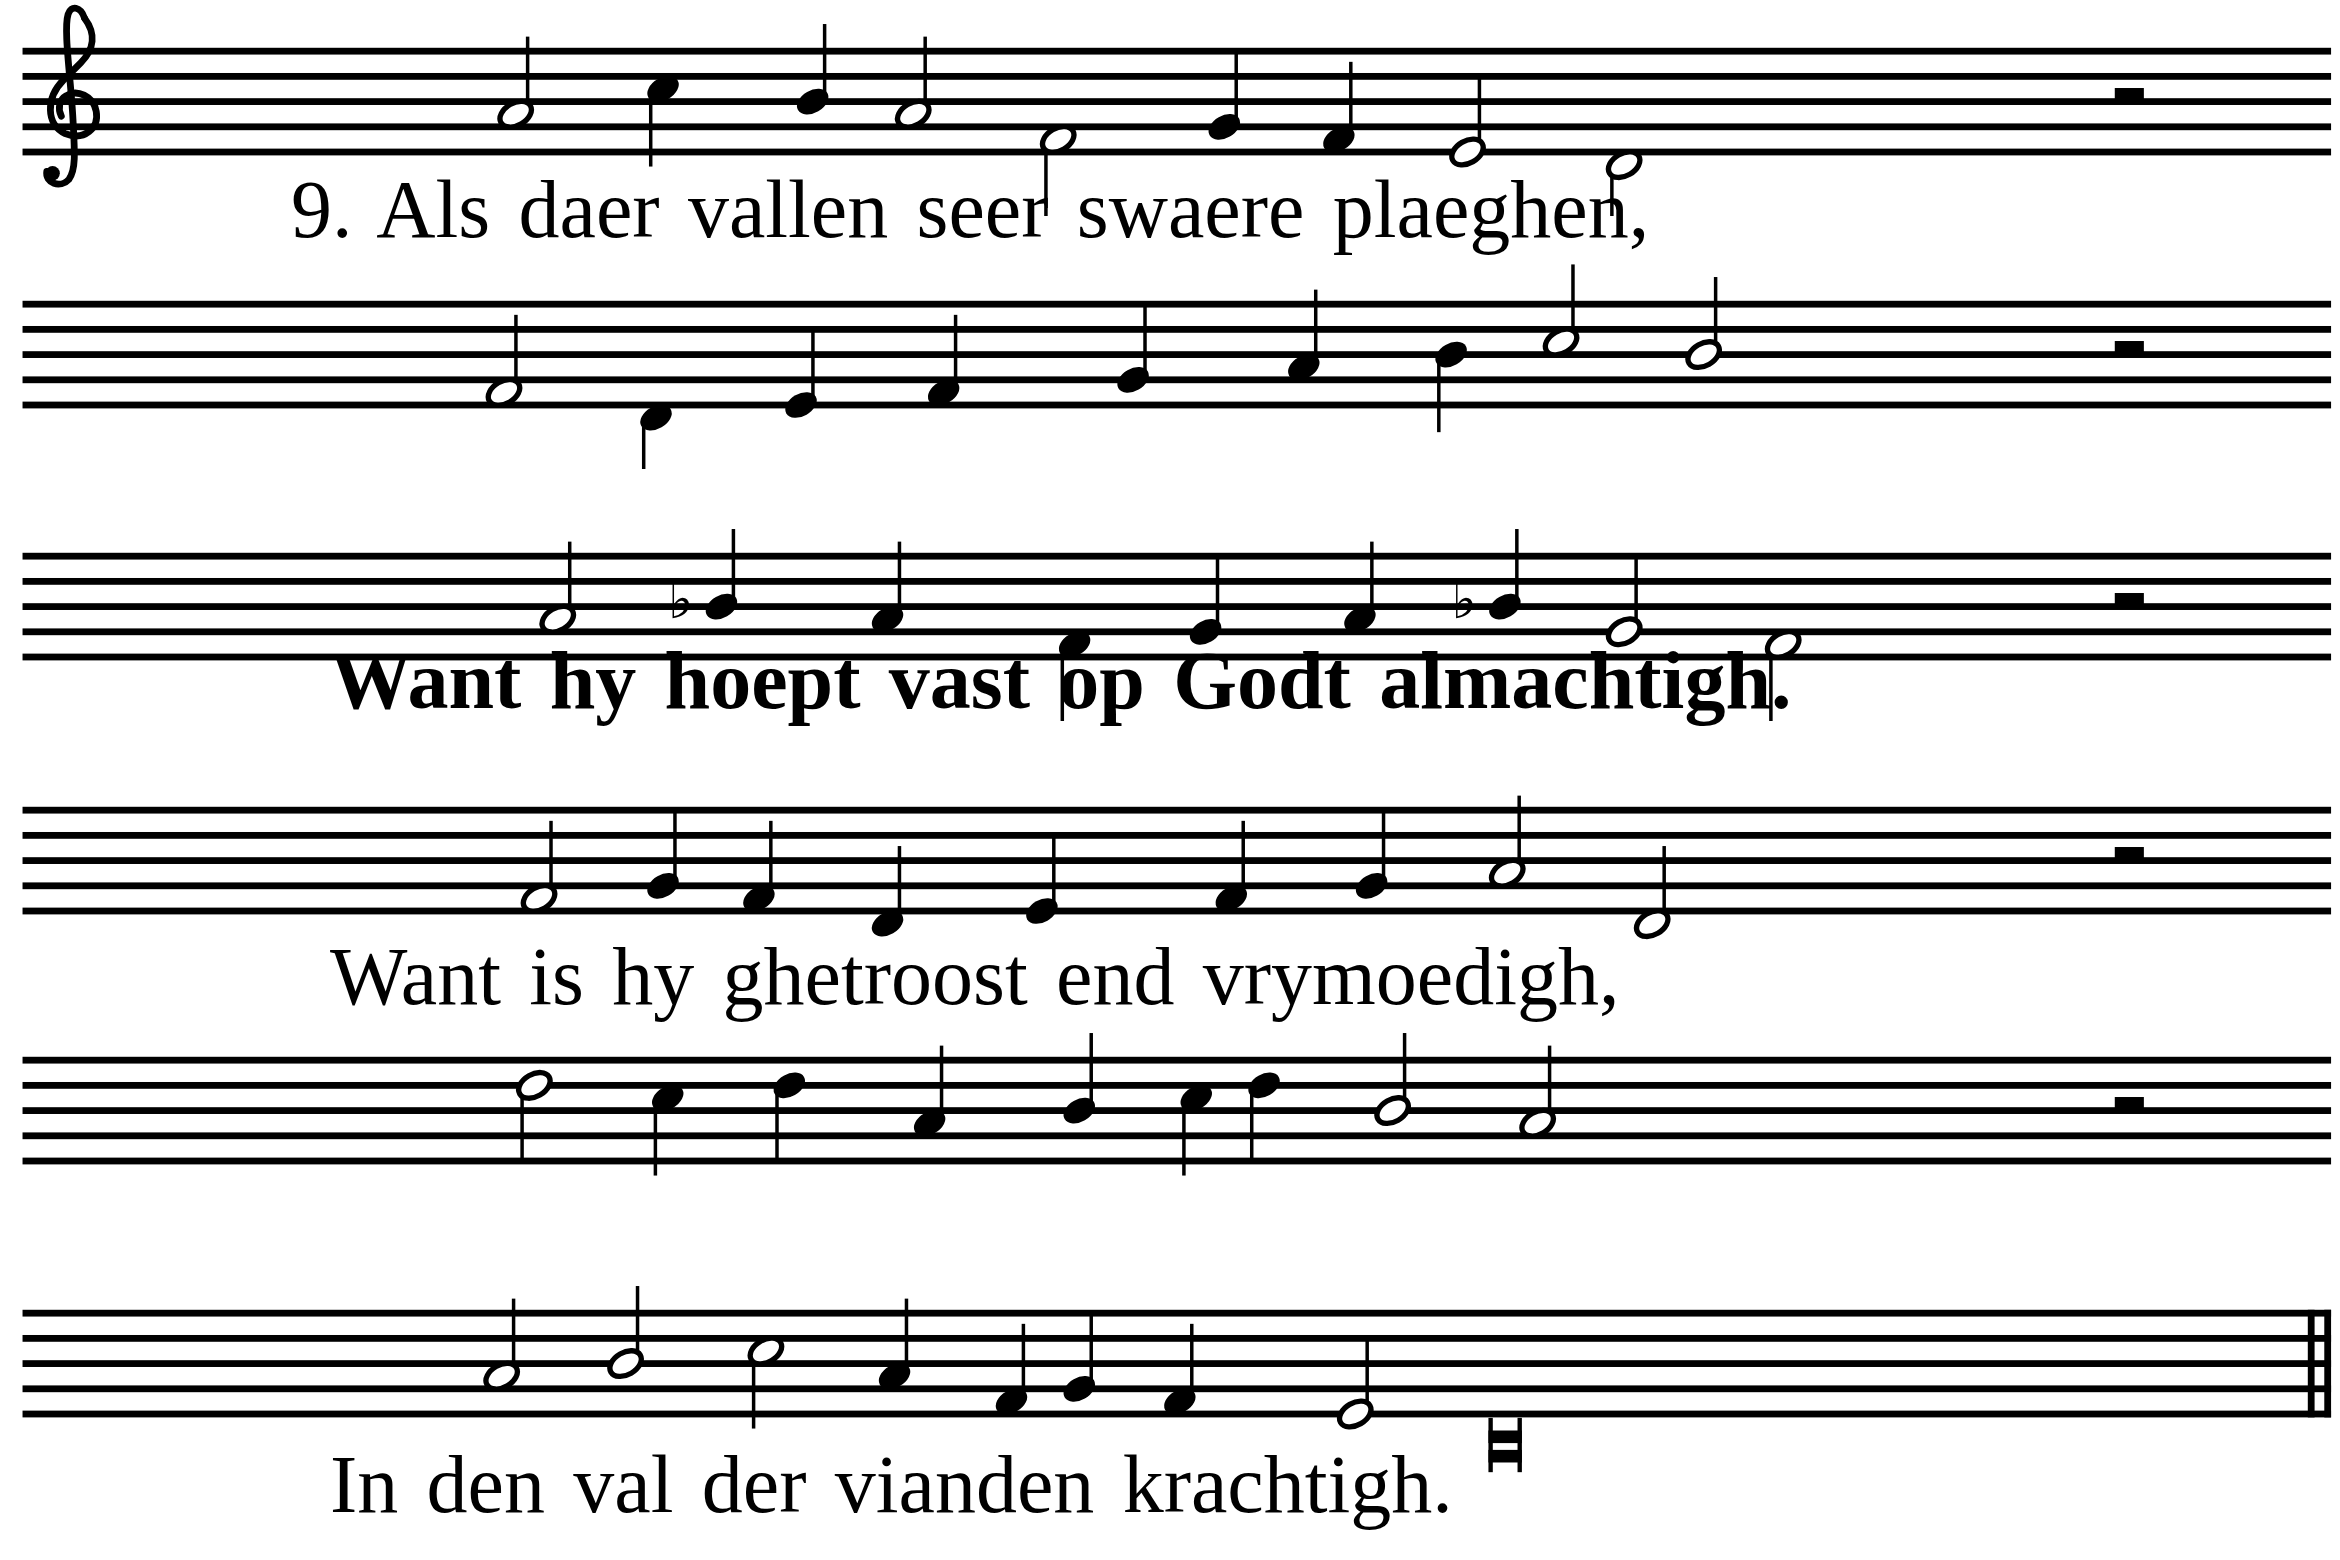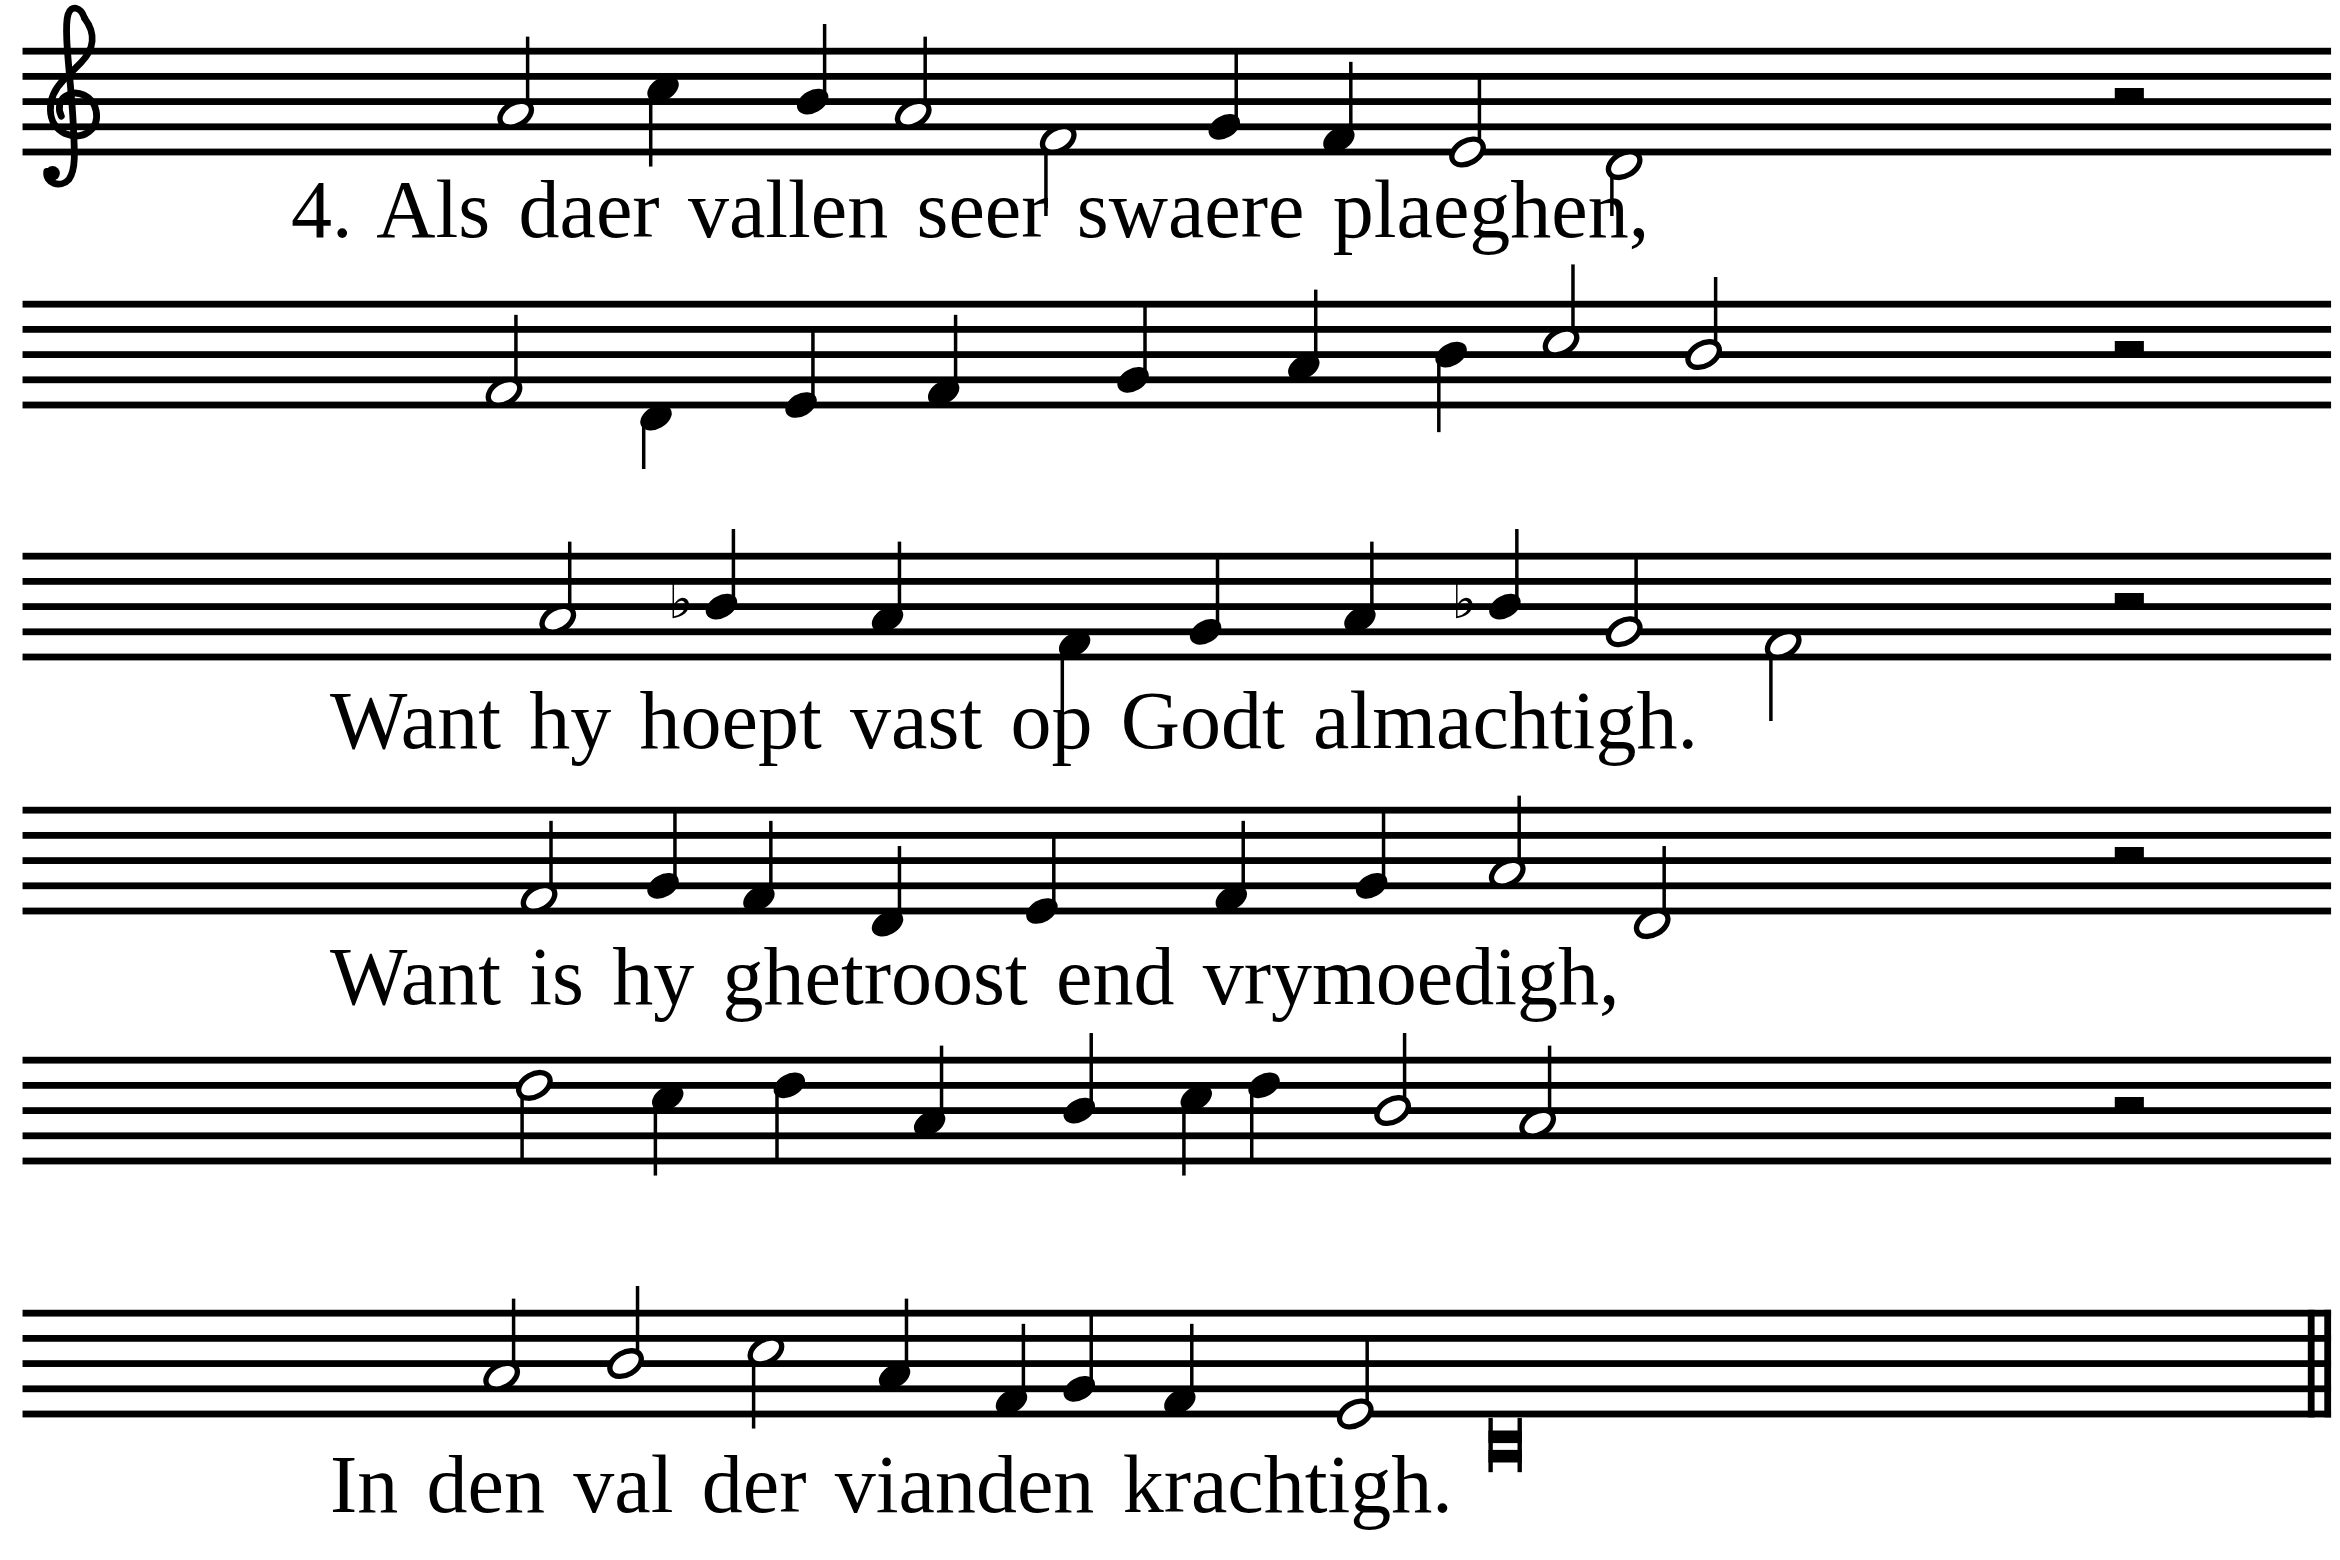--- a/index.html
+++ b/index.html
@@ -10,21 +10,21 @@
          word-spacing:7.8px;}
   
   .staff[data-staff="0"]{top:-6.8px;}
   .staff[data-staff="1"]{top:246px;}
   .staff[data-staff="2"]{top:498px;}
   .staff[data-staff="3"]{top:752px;}
   .staff[data-staff="4"]{top:1002px;}
   .staff[data-staff="5"]{top:1255px;}
   .lyric[data-line="0"]{top:165px;left:291px;}
   .lyric[data-line="1"]{top:421px;left:330px;}
-  .lyric[data-line="2"]{top:676px;left:330px;}
+  .lyric[data-line="2"]{top:636px;left:330px;font-weight:bold;}
   .lyric[data-line="3"]{top:932px;left:330px;}
   .lyric[data-line="4"]{top:1188px;left:332px;}
   .lyric[data-line="5"]{top:1440px;left:330px;}
 </style>
 </head>
 <body>
 
 <div id="page">
   <svg class="staff" data-staff="0" xmlns="http://www.w3.org/2000/svg" viewBox="0 0 2412 230" width="2341" height="223">
       <rect x="22" y="56.5" width="2381" height="7" fill="#000000"></rect>
@@ -68,21 +68,21 @@
       <g>
         <rect x="1522.824" y="84" width="3.6" height="80" fill="#000000"></rect>
         <ellipse cx="1512.324" cy="164" rx="17.5" ry="11.5" transform="rotate(-30 1512.324 164)" fill="#ffffff" stroke="#000000" stroke-width="5.5"></ellipse>
       </g>
       <g>
         <rect x="1659.4279999999999" y="177" width="3.6" height="80" fill="#000000"></rect>
         <ellipse cx="1673.9279999999999" cy="177" rx="17.5" ry="11.5" transform="rotate(-30 1673.9279999999999 177)" fill="#ffffff" stroke="#000000" stroke-width="5.5"></ellipse>
       </g>
       <rect x="2179.92" y="98" width="30" height="14" fill="#000000"></rect>
     </svg>
-  <div class="lyric" data-line="0">4. Als daer vallen seer swaere plaeghen,</div>
+  <div class="lyric" data-line="0">9. Als daer vallen seer swaere plaeghen,</div>
 
   <svg class="staff" data-staff="1" xmlns="http://www.w3.org/2000/svg" viewBox="0 0 2412 230" width="2341" height="223">
       <rect x="22" y="56.5" width="2381" height="7" fill="#000000"></rect>
       <rect x="22" y="82.5" width="2381" height="7" fill="#000000"></rect>
       <rect x="22" y="108.5" width="2381" height="7" fill="#000000"></rect>
       <rect x="22" y="134.5" width="2381" height="7" fill="#000000"></rect>
       <rect x="22" y="160.5" width="2381" height="7" fill="#000000"></rect>
       <g>
         <rect x="529.08" y="71" width="3.6" height="80" fill="#000000"></rect>
         <ellipse cx="518.58" cy="151" rx="17.5" ry="11.5" transform="rotate(-30 518.58 151)" fill="#ffffff" stroke="#000000" stroke-width="5.5"></ellipse>

